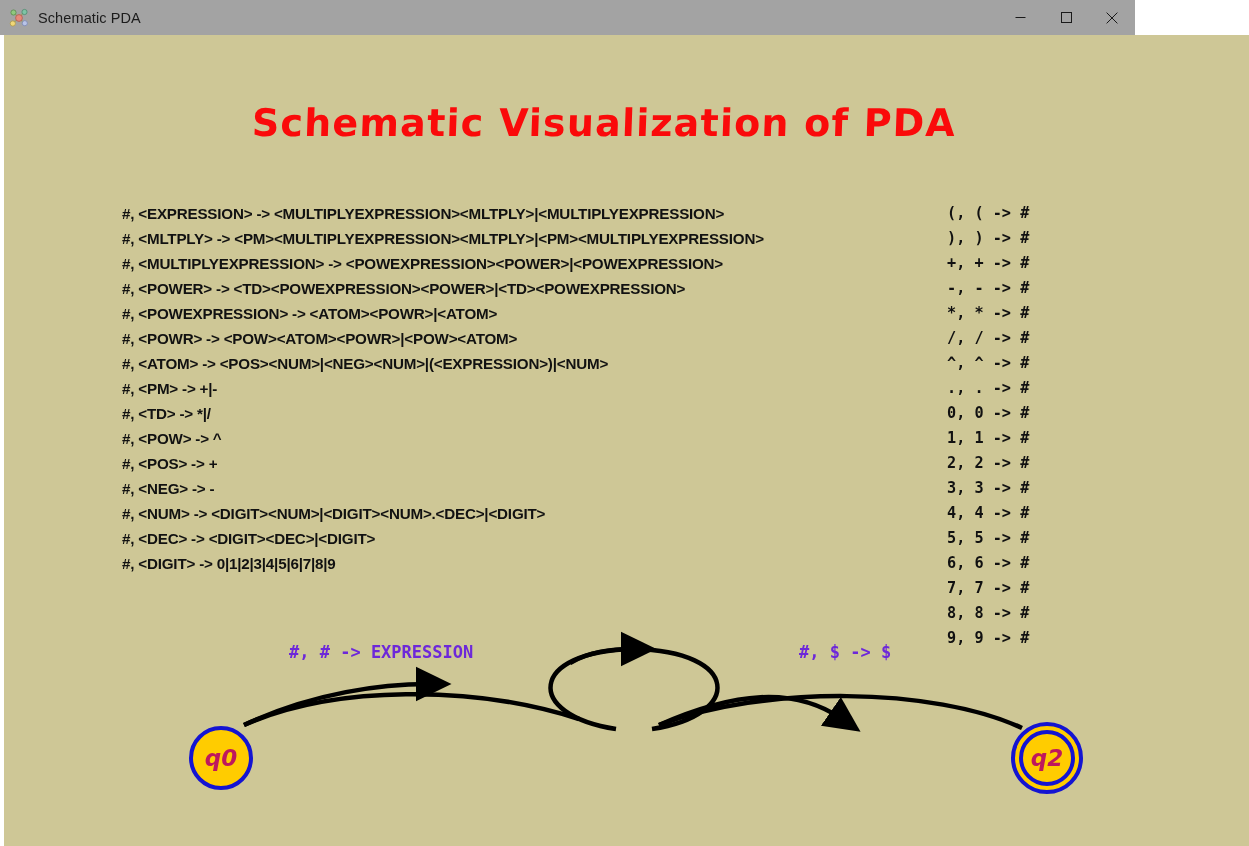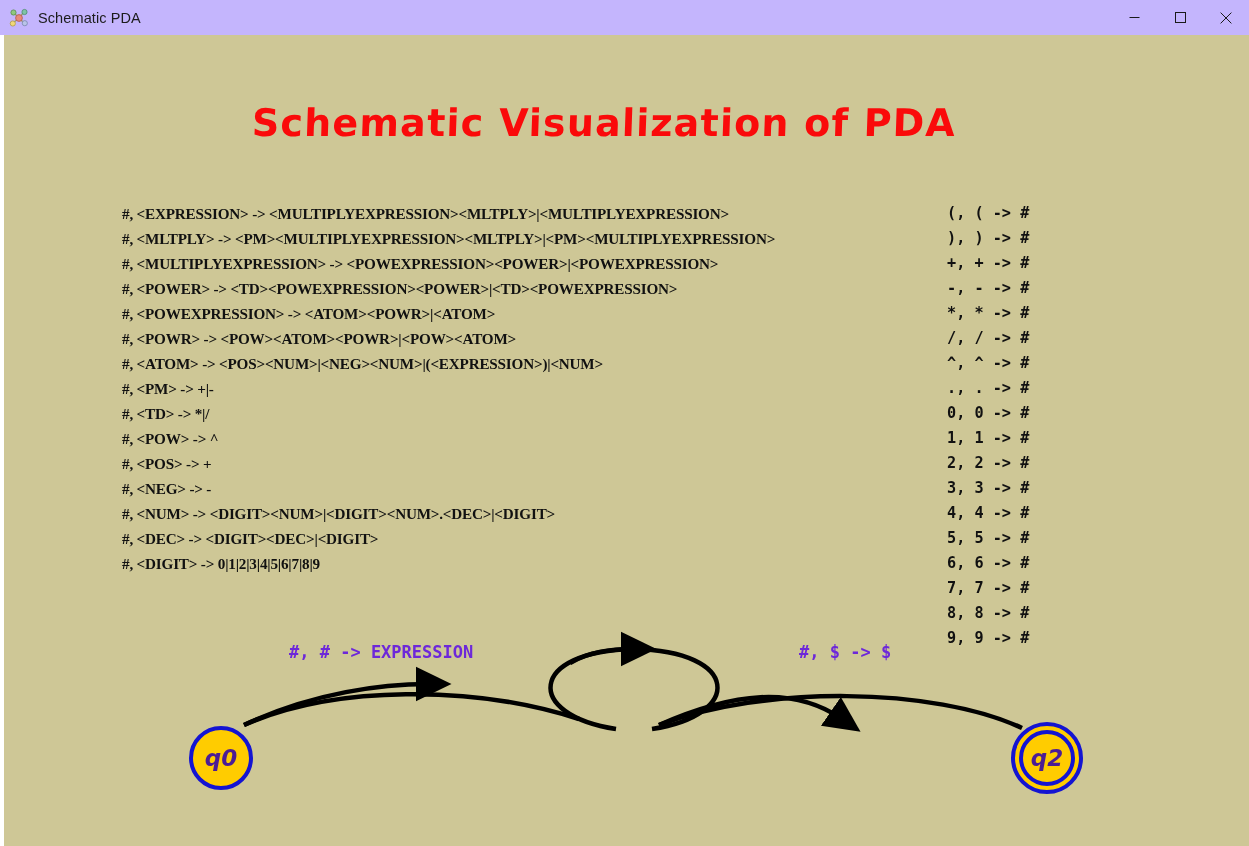--- a/index.html
+++ b/index.html
@@ -11,23 +11,23 @@
     height: 846px;
     overflow: hidden;
     background: #ffffff;
     font-family: "Liberation Sans", sans-serif;
   }
 
   
   #titlebar {
     position: absolute;
     left: 0; top: 0;
-    width: 1249px;
+    width: 1135px;
     height: 35px;
-    background: #c4b5fd;
+    background: #a3a3a3;
     display: flex;
     align-items: center;
     box-sizing: border-box;
   }
   #app-icon {
     width: 22px;
     height: 22px;
     margin-left: 8px;
     margin-right: 8px;
     flex: 0 0 auto;
@@ -80,21 +80,21 @@
     letter-spacing: 1.2px;
     transform: skewX(-2deg);
     white-space: nowrap;
   }
 
   
   #grammar-block {
     position: absolute;
     left: 118px;
     top: 166px;
-    font-family: Liberation Serif, serif;
+    font-family: Liberation Sans, sans-serif;
     font-weight: bold;
     font-size: 15.2px;
     line-height: 25px;
     color: #111111;
     white-space: pre;
     letter-spacing: -0.2px;
   }
   #grammar-block .grow { display: block; height: 25px; }
 
   #stack-block {
@@ -138,21 +138,21 @@
     left: 0; top: 0;
     width: 100%;
     height: 100%;
     display: flex;
     align-items: center;
     justify-content: center;
     font-family: "DejaVu Sans", sans-serif;
     font-style: italic;
     font-weight: bold;
     font-size: 23px;
-    color: #4c1d95;
+    color: #be185d;
     pointer-events: none;
   }
 </style>
 </head>
 <body>
 
 <div id="titlebar">
 
   <span id="app-icon">
     <svg width="22" height="22" viewBox="0 0 22 22">

